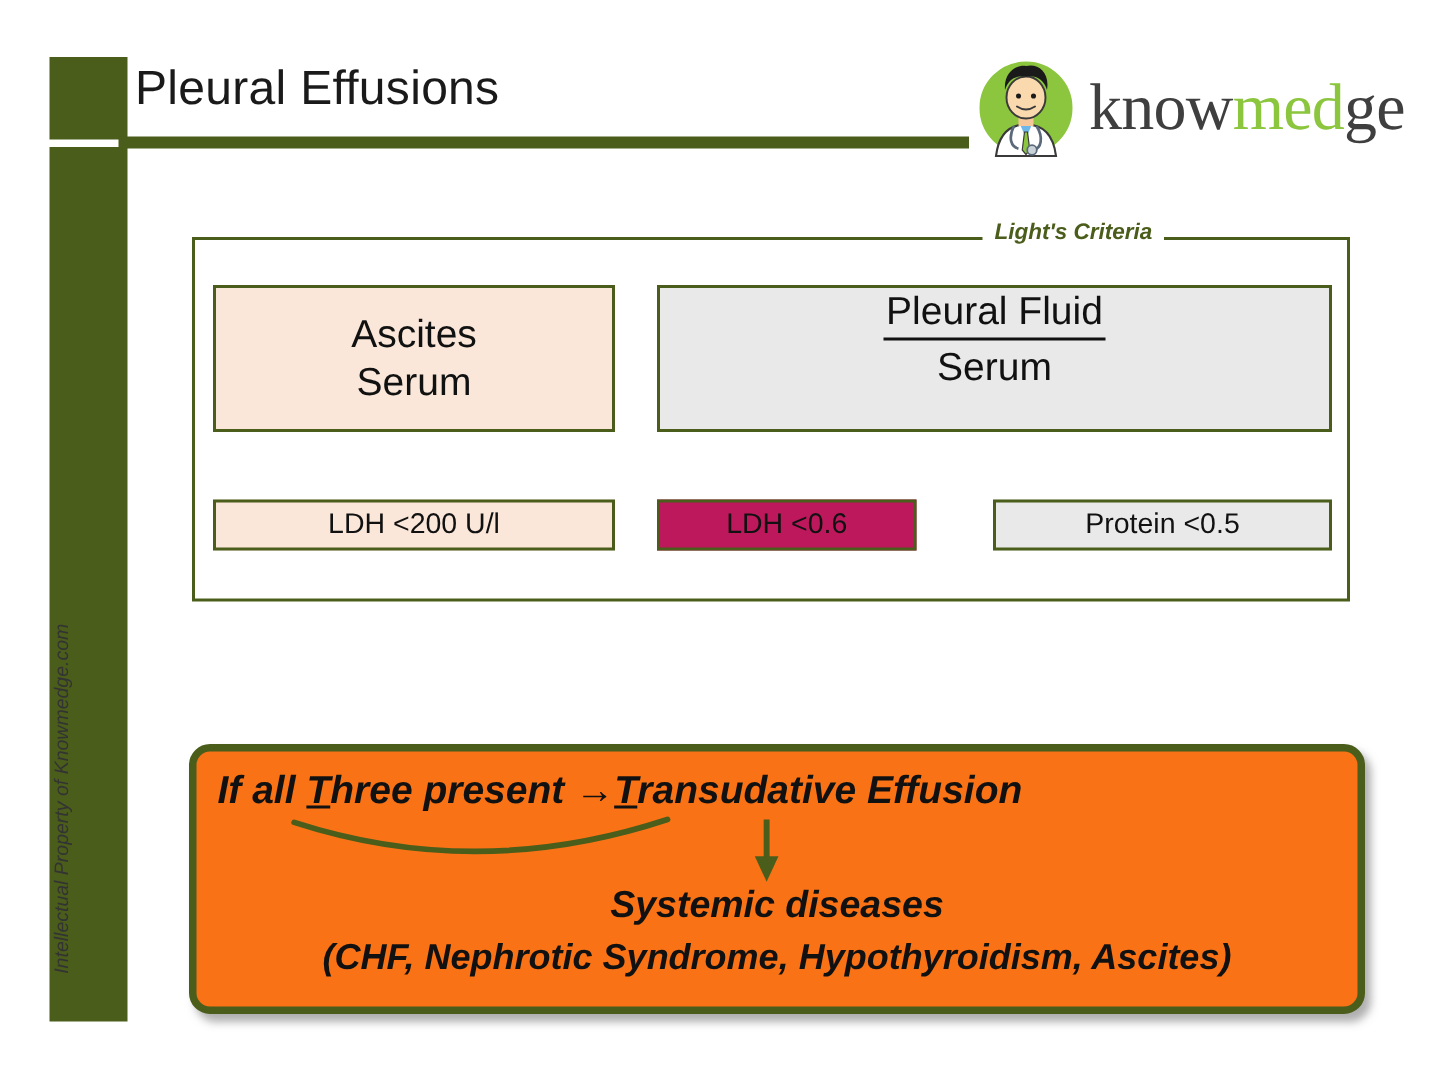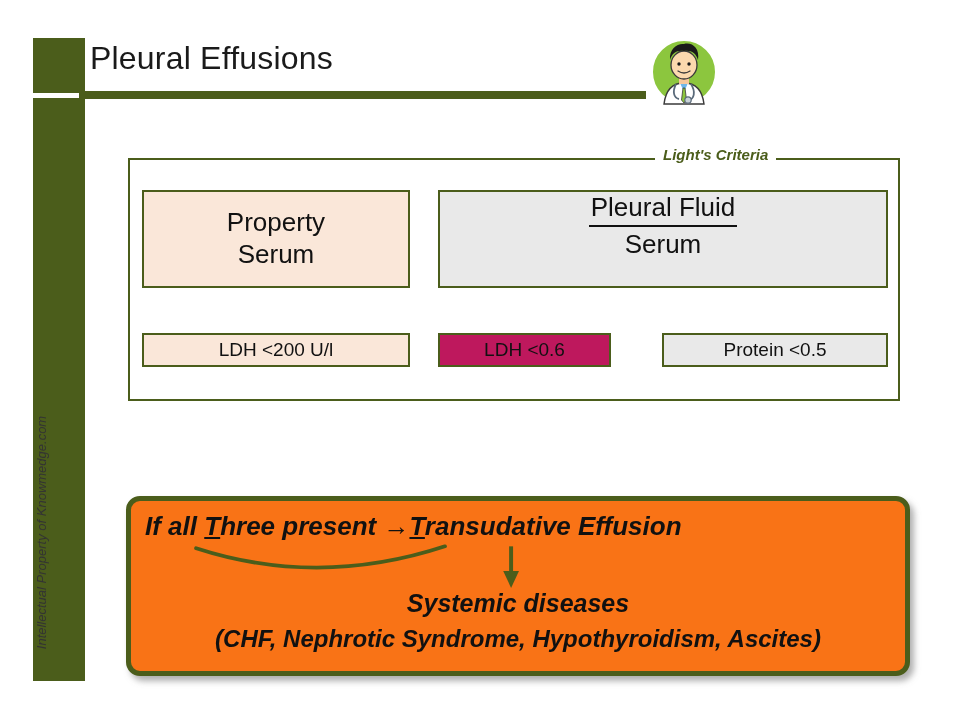--- a/index.html
+++ b/index.html
@@ -273,27 +273,30 @@
 
       <circle cx="29" cy="26" r="1.7" fill="#1a1a1a"></circle>
       <circle cx="39" cy="26" r="1.7" fill="#1a1a1a"></circle>
 
       <path d="M28 33 Q34 37 40 33" fill="none" stroke="#3a3a3a" stroke-width="1.3" stroke-linecap="round"></path>
 
       <path d="M26 46 C22 54 24 60 29 61" fill="none" stroke="#5a6a7a" stroke-width="1.8"></path>
       <path d="M41 46 C46 54 44 61 39 62" fill="none" stroke="#5a6a7a" stroke-width="1.8"></path>
       <circle cx="38" cy="62" r="3.2" fill="#c9d2d8" stroke="#5a6a7a" stroke-width="1.2"></circle>
     </svg>
+    <div class="logo-text">
+      <span class="logo-know">know</span><span class="logo-med">med</span><span class="logo-ge">ge</span>
+    </div>
   </div>
 
   <div class="criteria-panel"></div>
   <div class="criteria-legend">Light's Criteria</div>
 
   <div class="box-pleural-fluid">
-    <span>Property</span>
+    <span>Ascites</span>
     <span>Serum</span>
   </div>
 
   <div class="box-ratio">
     <span class="numerator">Pleural Fluid</span>
     <span class="denominator">Serum</span>
   </div>
 
   <div class="chip chip-ldh-abs">LDH &lt;200 U/l</div>
   <div class="chip chip-ldh-ratio">LDH &lt;0.6</div>

